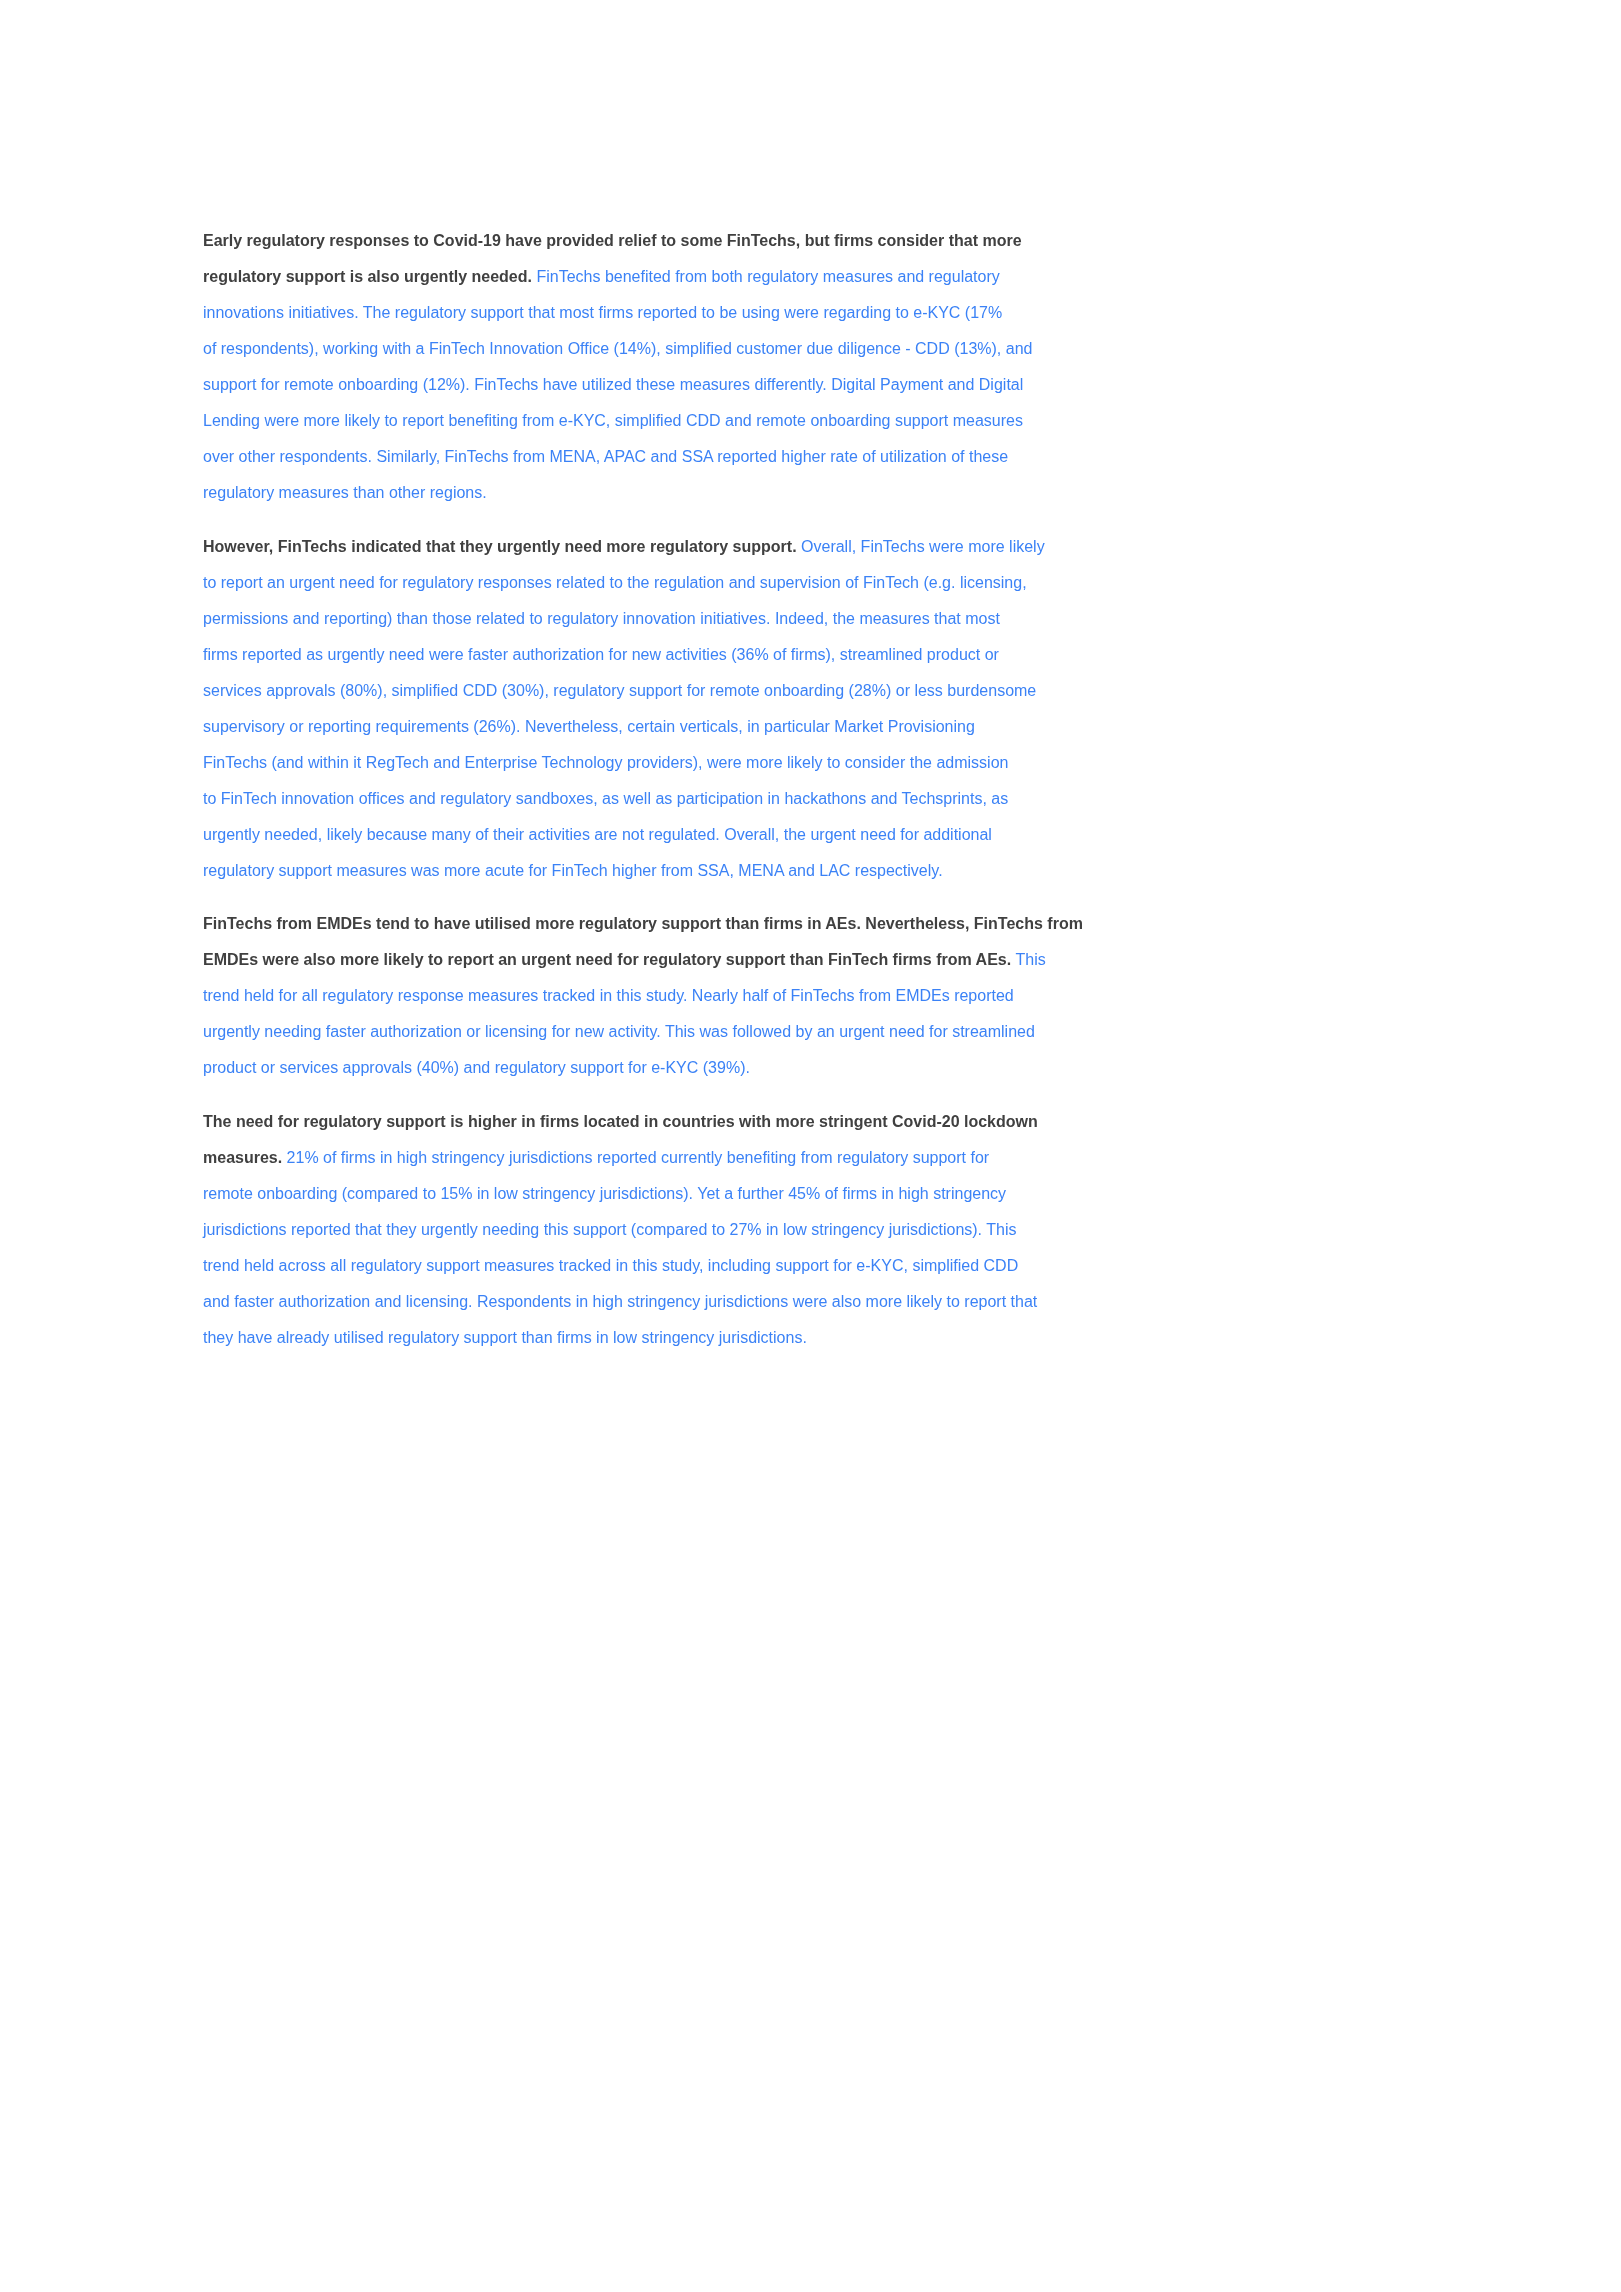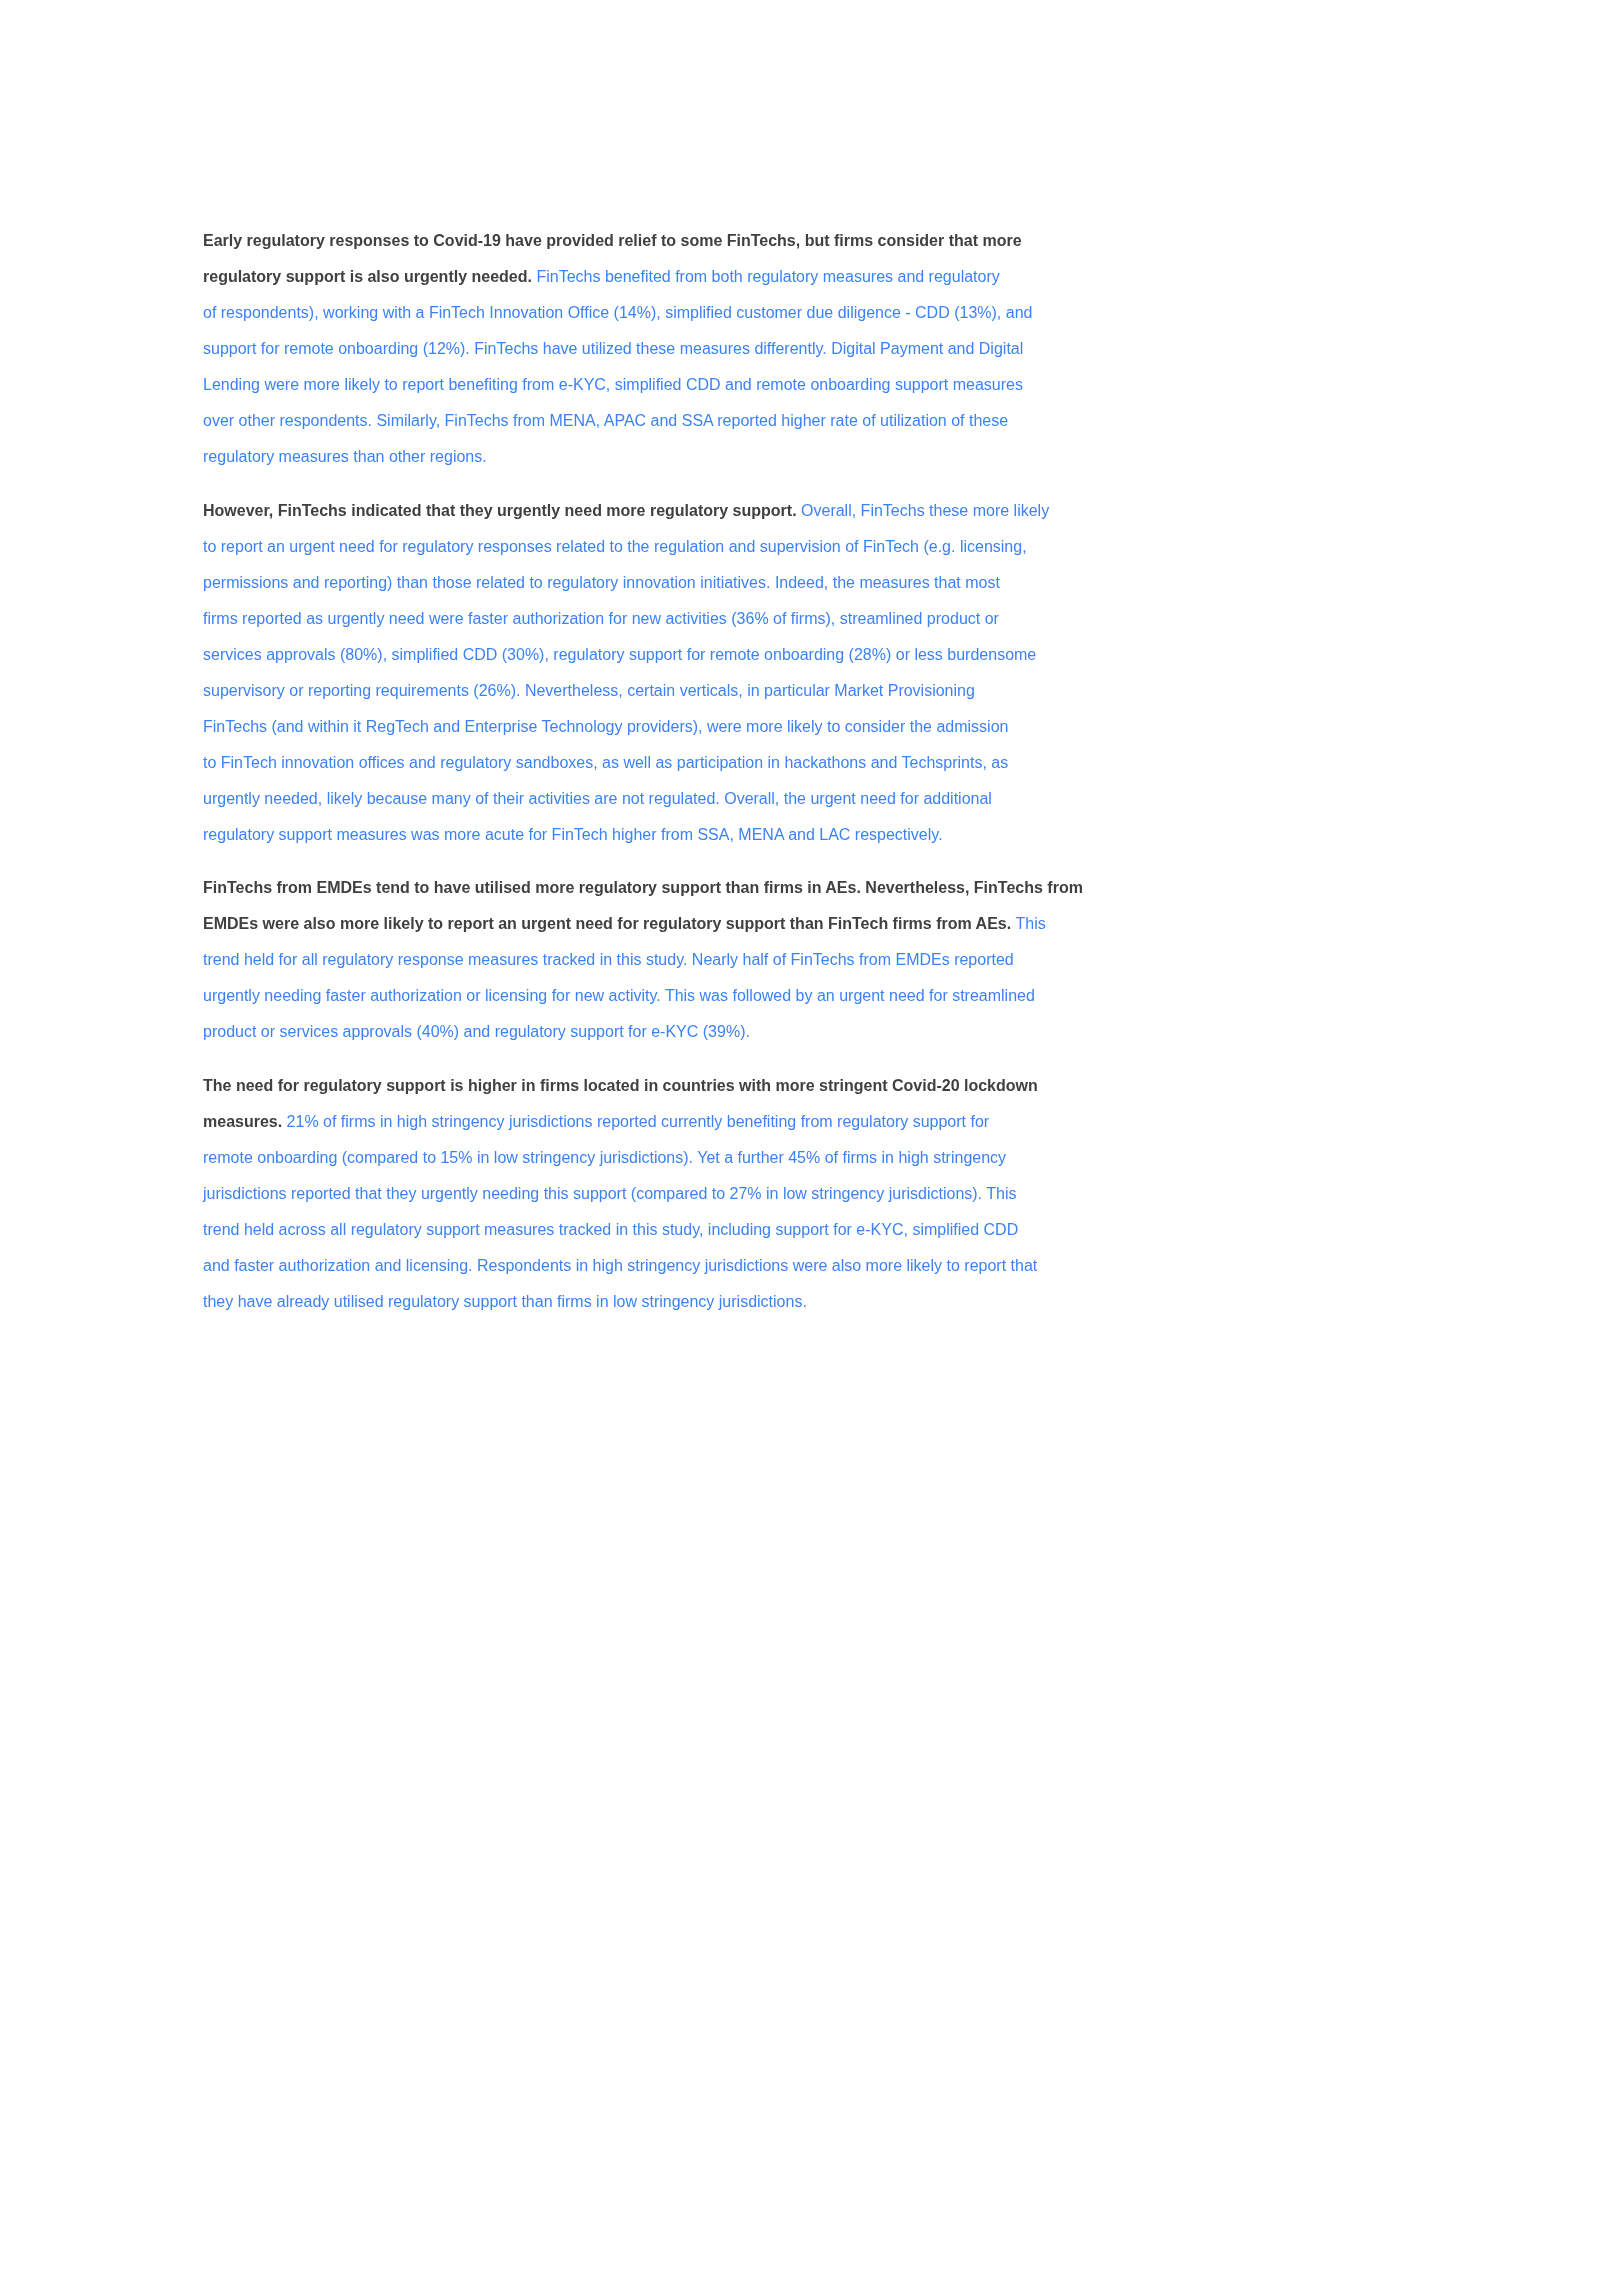--- a/index.html
+++ b/index.html
@@ -40,29 +40,30 @@
   }
 </style>
 </head>
 <body>
 
 <div class="text-block">
 
   <div class="para">
     <div class="line"><span class="b">Early regulatory responses to Covid-19 have provided relief to some FinTechs, but firms consider that more</span><span class="r"></span></div>
     <div class="line"><span class="b">regulatory support is also urgently needed. </span><span class="r">FinTechs benefited from both regulatory measures and regulatory</span></div>
+    <div class="line"><span class="b"></span><span class="r">innovations initiatives. The regulatory support that most firms reported to be using were regarding to e-KYC (17%</span></div>
     <div class="line"><span class="b"></span><span class="r">of respondents), working with a FinTech Innovation Office (14%), simplified customer due diligence - CDD (13%), and</span></div>
     <div class="line"><span class="b"></span><span class="r">support for remote onboarding (12%). FinTechs have utilized these measures differently. Digital Payment and Digital</span></div>
     <div class="line"><span class="b"></span><span class="r">Lending were more likely to report benefiting from e-KYC, simplified CDD and remote onboarding support measures</span></div>
     <div class="line"><span class="b"></span><span class="r">over other respondents. Similarly, FinTechs from MENA, APAC and SSA reported higher rate of utilization of these</span></div>
     <div class="line"><span class="b"></span><span class="r">regulatory measures than other regions.</span></div>
   </div>
 
   <div class="para">
-    <div class="line"><span class="b">However, FinTechs indicated that they urgently need more regulatory support. </span><span class="r">Overall, FinTechs these more likely</span></div>
+    <div class="line"><span class="b">However, FinTechs indicated that they urgently need more regulatory support. </span><span class="r">Overall, FinTechs were more likely</span></div>
     <div class="line"><span class="b"></span><span class="r">to report an urgent need for regulatory responses related to the regulation and supervision of FinTech (e.g. licensing,</span></div>
     <div class="line"><span class="b"></span><span class="r">permissions and reporting) than those related to regulatory innovation initiatives. Indeed, the measures that most</span></div>
     <div class="line"><span class="b"></span><span class="r">firms reported as urgently need were faster authorization for new activities (36% of firms), streamlined product or</span></div>
     <div class="line"><span class="b"></span><span class="r">services approvals (80%), simplified CDD (30%), regulatory support for remote onboarding (28%) or less burdensome</span></div>
     <div class="line"><span class="b"></span><span class="r">supervisory or reporting requirements (26%). Nevertheless, certain verticals, in particular Market Provisioning</span></div>
     <div class="line"><span class="b"></span><span class="r">FinTechs (and within it RegTech and Enterprise Technology providers), were more likely to consider the admission</span></div>
     <div class="line"><span class="b"></span><span class="r">to FinTech innovation offices and regulatory sandboxes, as well as participation in hackathons and Techsprints, as</span></div>
     <div class="line"><span class="b"></span><span class="r">urgently needed, likely because many of their activities are not regulated. Overall, the urgent need for additional</span></div>
     <div class="line"><span class="b"></span><span class="r">regulatory support measures was more acute for FinTech higher from SSA, MENA and LAC respectively.</span></div>
   </div>

